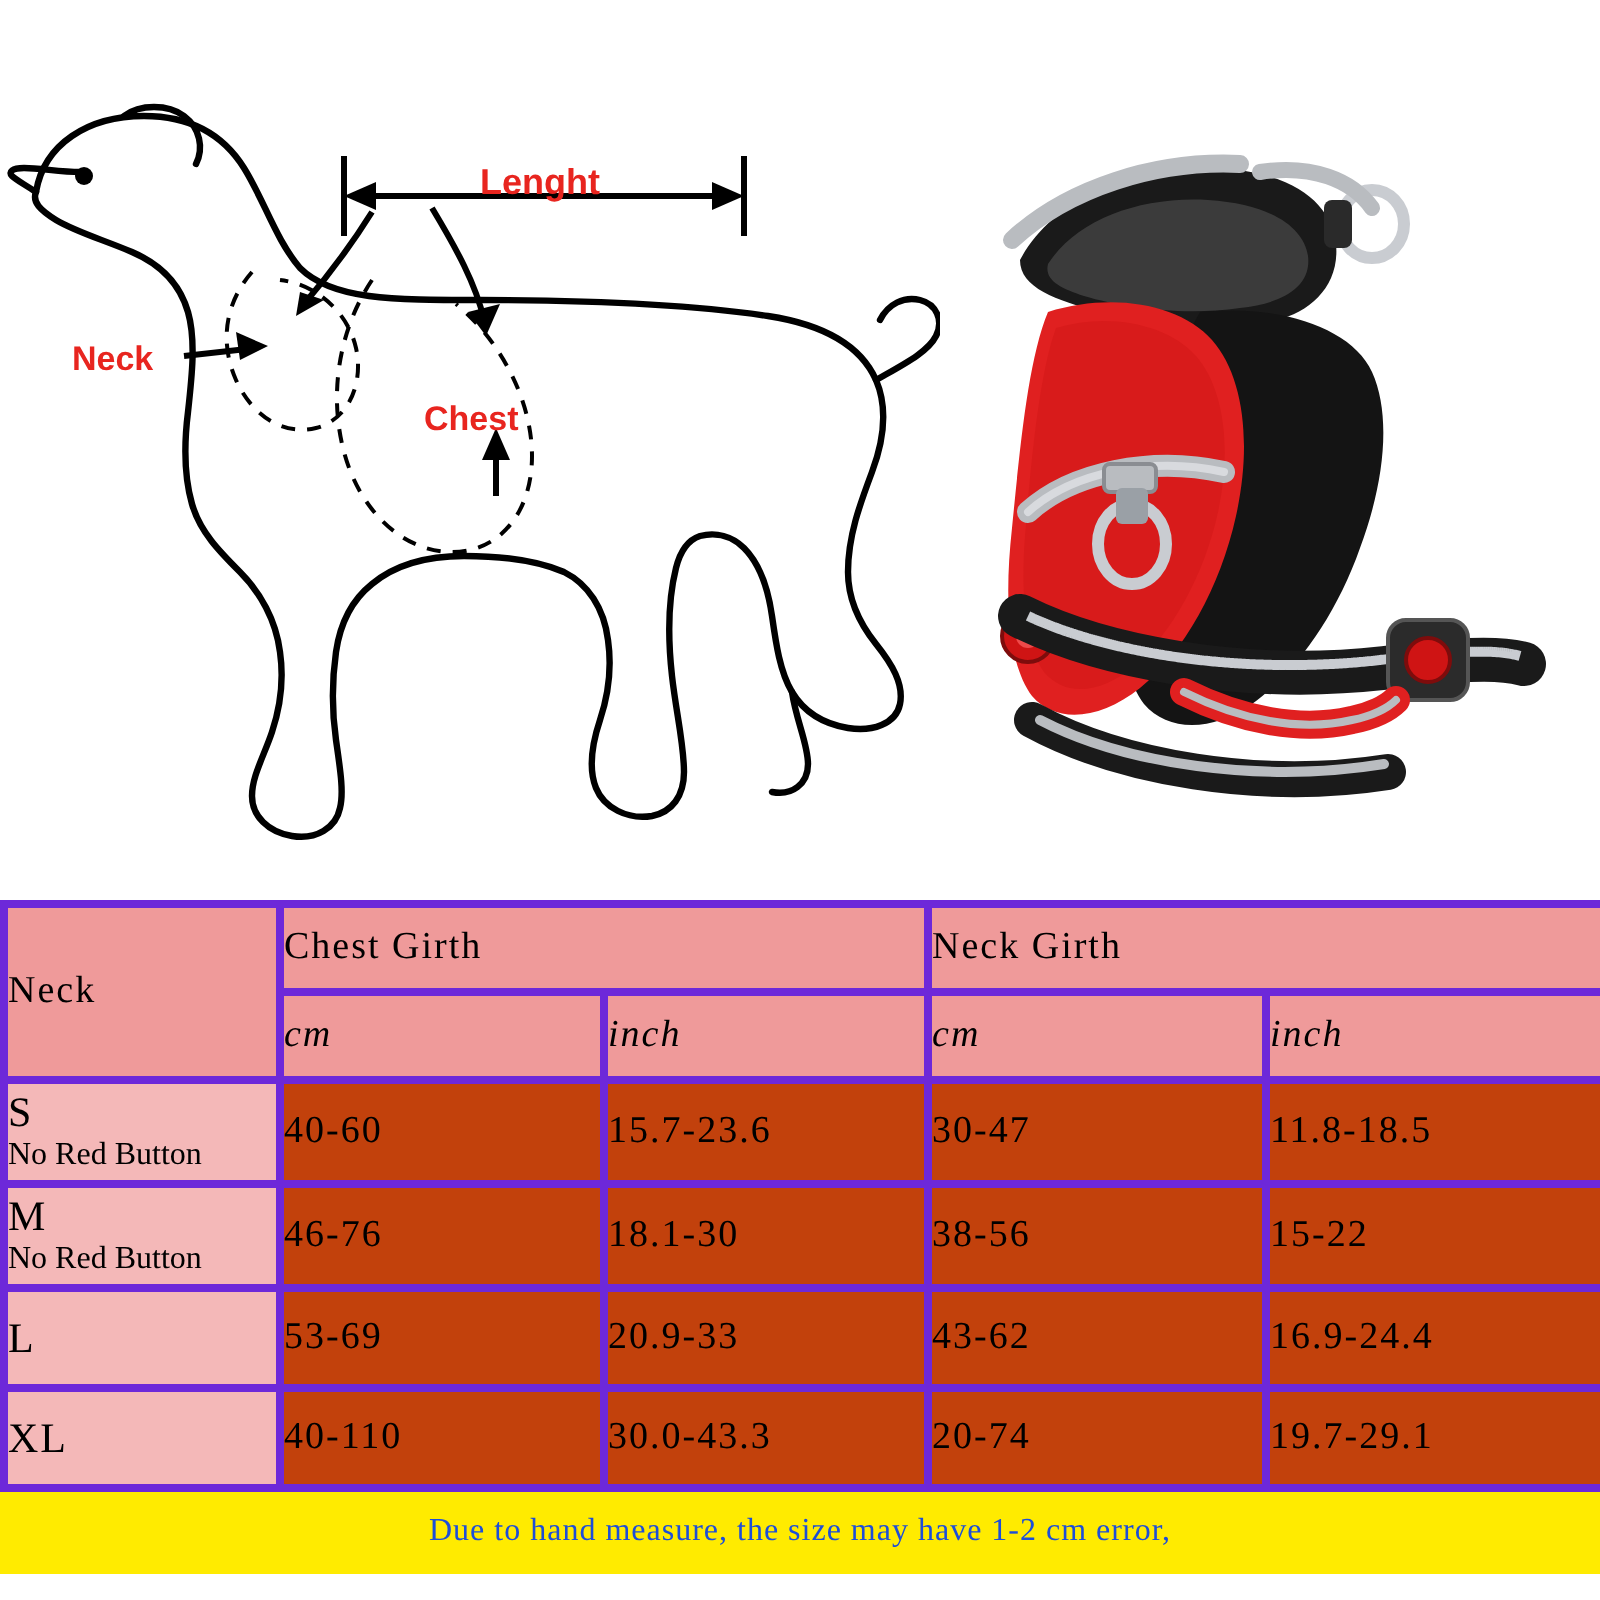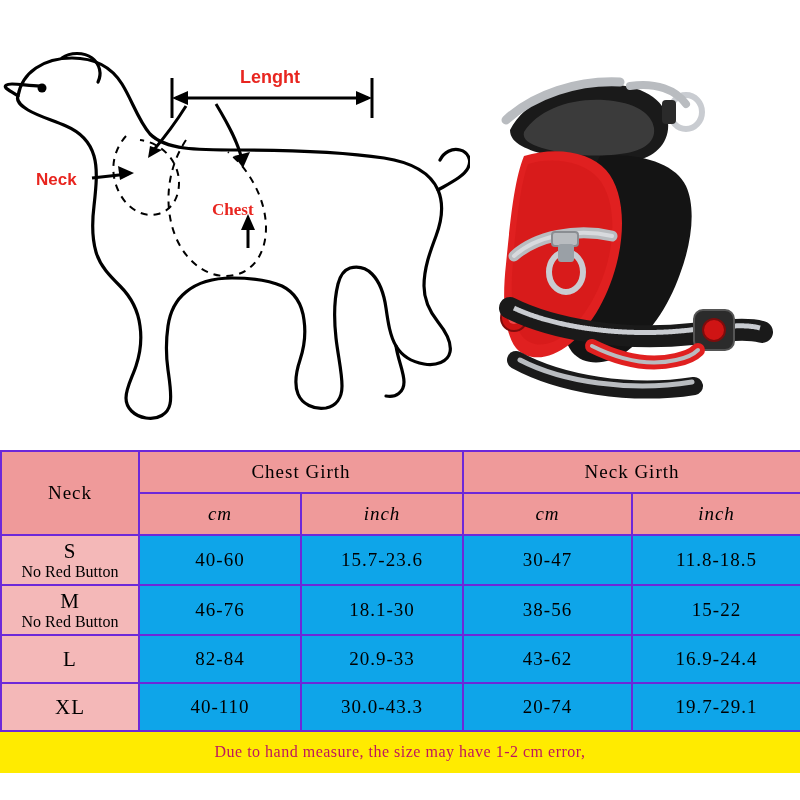--- a/index.html
+++ b/index.html
@@ -40,23 +40,23 @@
     left: 0; top: 0;
   }
   .label {
     position: absolute;
     font-family: "Liberation Sans", sans-serif;
     font-weight: bold;
     font-size: 17px;
     color: #e8251f;
     white-space: nowrap;
   }
-  .label-length { left: 240px; top: 67px; font-size: 18px; }
+  .label-length { left: 240px; top: 81px; font-size: 18px; }
   .label-neck   { left: 36px;  top: 170px; text-align: center; }
-  .label-chest  { left: 212px; top: 200px; font-family: Liberation Serif, serif; }
+  .label-chest  { left: 212px; top: 200px; }
 
   .harness-panel {
     position: absolute;
     left: 480px; top: 60px;
     width: 300px;
     height: 360px;
   }
 
   
   .table-wrap {
@@ -65,22 +65,21 @@
     width: 800px;
     height: 350px;
   }
   table.size-table {
     border-collapse: collapse;
     width: 800px;
     table-layout: fixed;
     font-family: "Liberation Serif", serif;
   }
   table.size-table td, table.size-table th {
-    border: 2px solid #6d28d9;
-    text-align: center;
+    border: 4px solid #6d28d9;
     vertical-align: middle;
     font-size: 19px;
     letter-spacing: 1px;
     padding: 0;
   }
   .hdr {
     background: #ef9a9a;
     font-weight: normal;
     font-size: 21px;
     letter-spacing: 2px;
@@ -103,36 +102,36 @@
   .size-cell .sz {
     font-size: 21px;
     letter-spacing: 1px;
   }
   .size-cell .note {
     display: block;
     font-size: 16px;
     letter-spacing: 0px;
   }
   .val {
-    background: #0ea5e9;
+    background: #c2410c;
     font-size: 19px;
   }
   .note-bar {
     background: #ffeb00;
     width: 800px;
     box-sizing: border-box;
     padding: 6px 0 8px 0;
     text-align: center;
   }
   .note-bar div {
     font-family: "Liberation Serif", serif;
     font-size: 16px;
     letter-spacing: 0.5px;
     line-height: 1.7;
-    color: #be185d;
+    color: #1d4ed8;
   }
 </style>
 </head>
 <body>
 
 <div class="page">
 
   <div class="top-area">
 
     <div class="dog-panel">
@@ -330,21 +329,21 @@
           <td class="val">46-76</td>
           <td class="val">18.1-30</td>
           <td class="val">38-56</td>
           <td class="val">15-22</td>
         </tr>
 
         <tr>
           <td class="size-cell" style="height:46px">
             <span class="sz">L</span>
           </td>
-          <td class="val">82-84</td>
+          <td class="val">53-69</td>
           <td class="val">20.9-33</td>
           <td class="val">43-62</td>
           <td class="val">16.9-24.4</td>
         </tr>
 
         <tr>
           <td class="size-cell" style="height:46px">
             <span class="sz">XL</span>
           </td>
           <td class="val">40-110</td>

